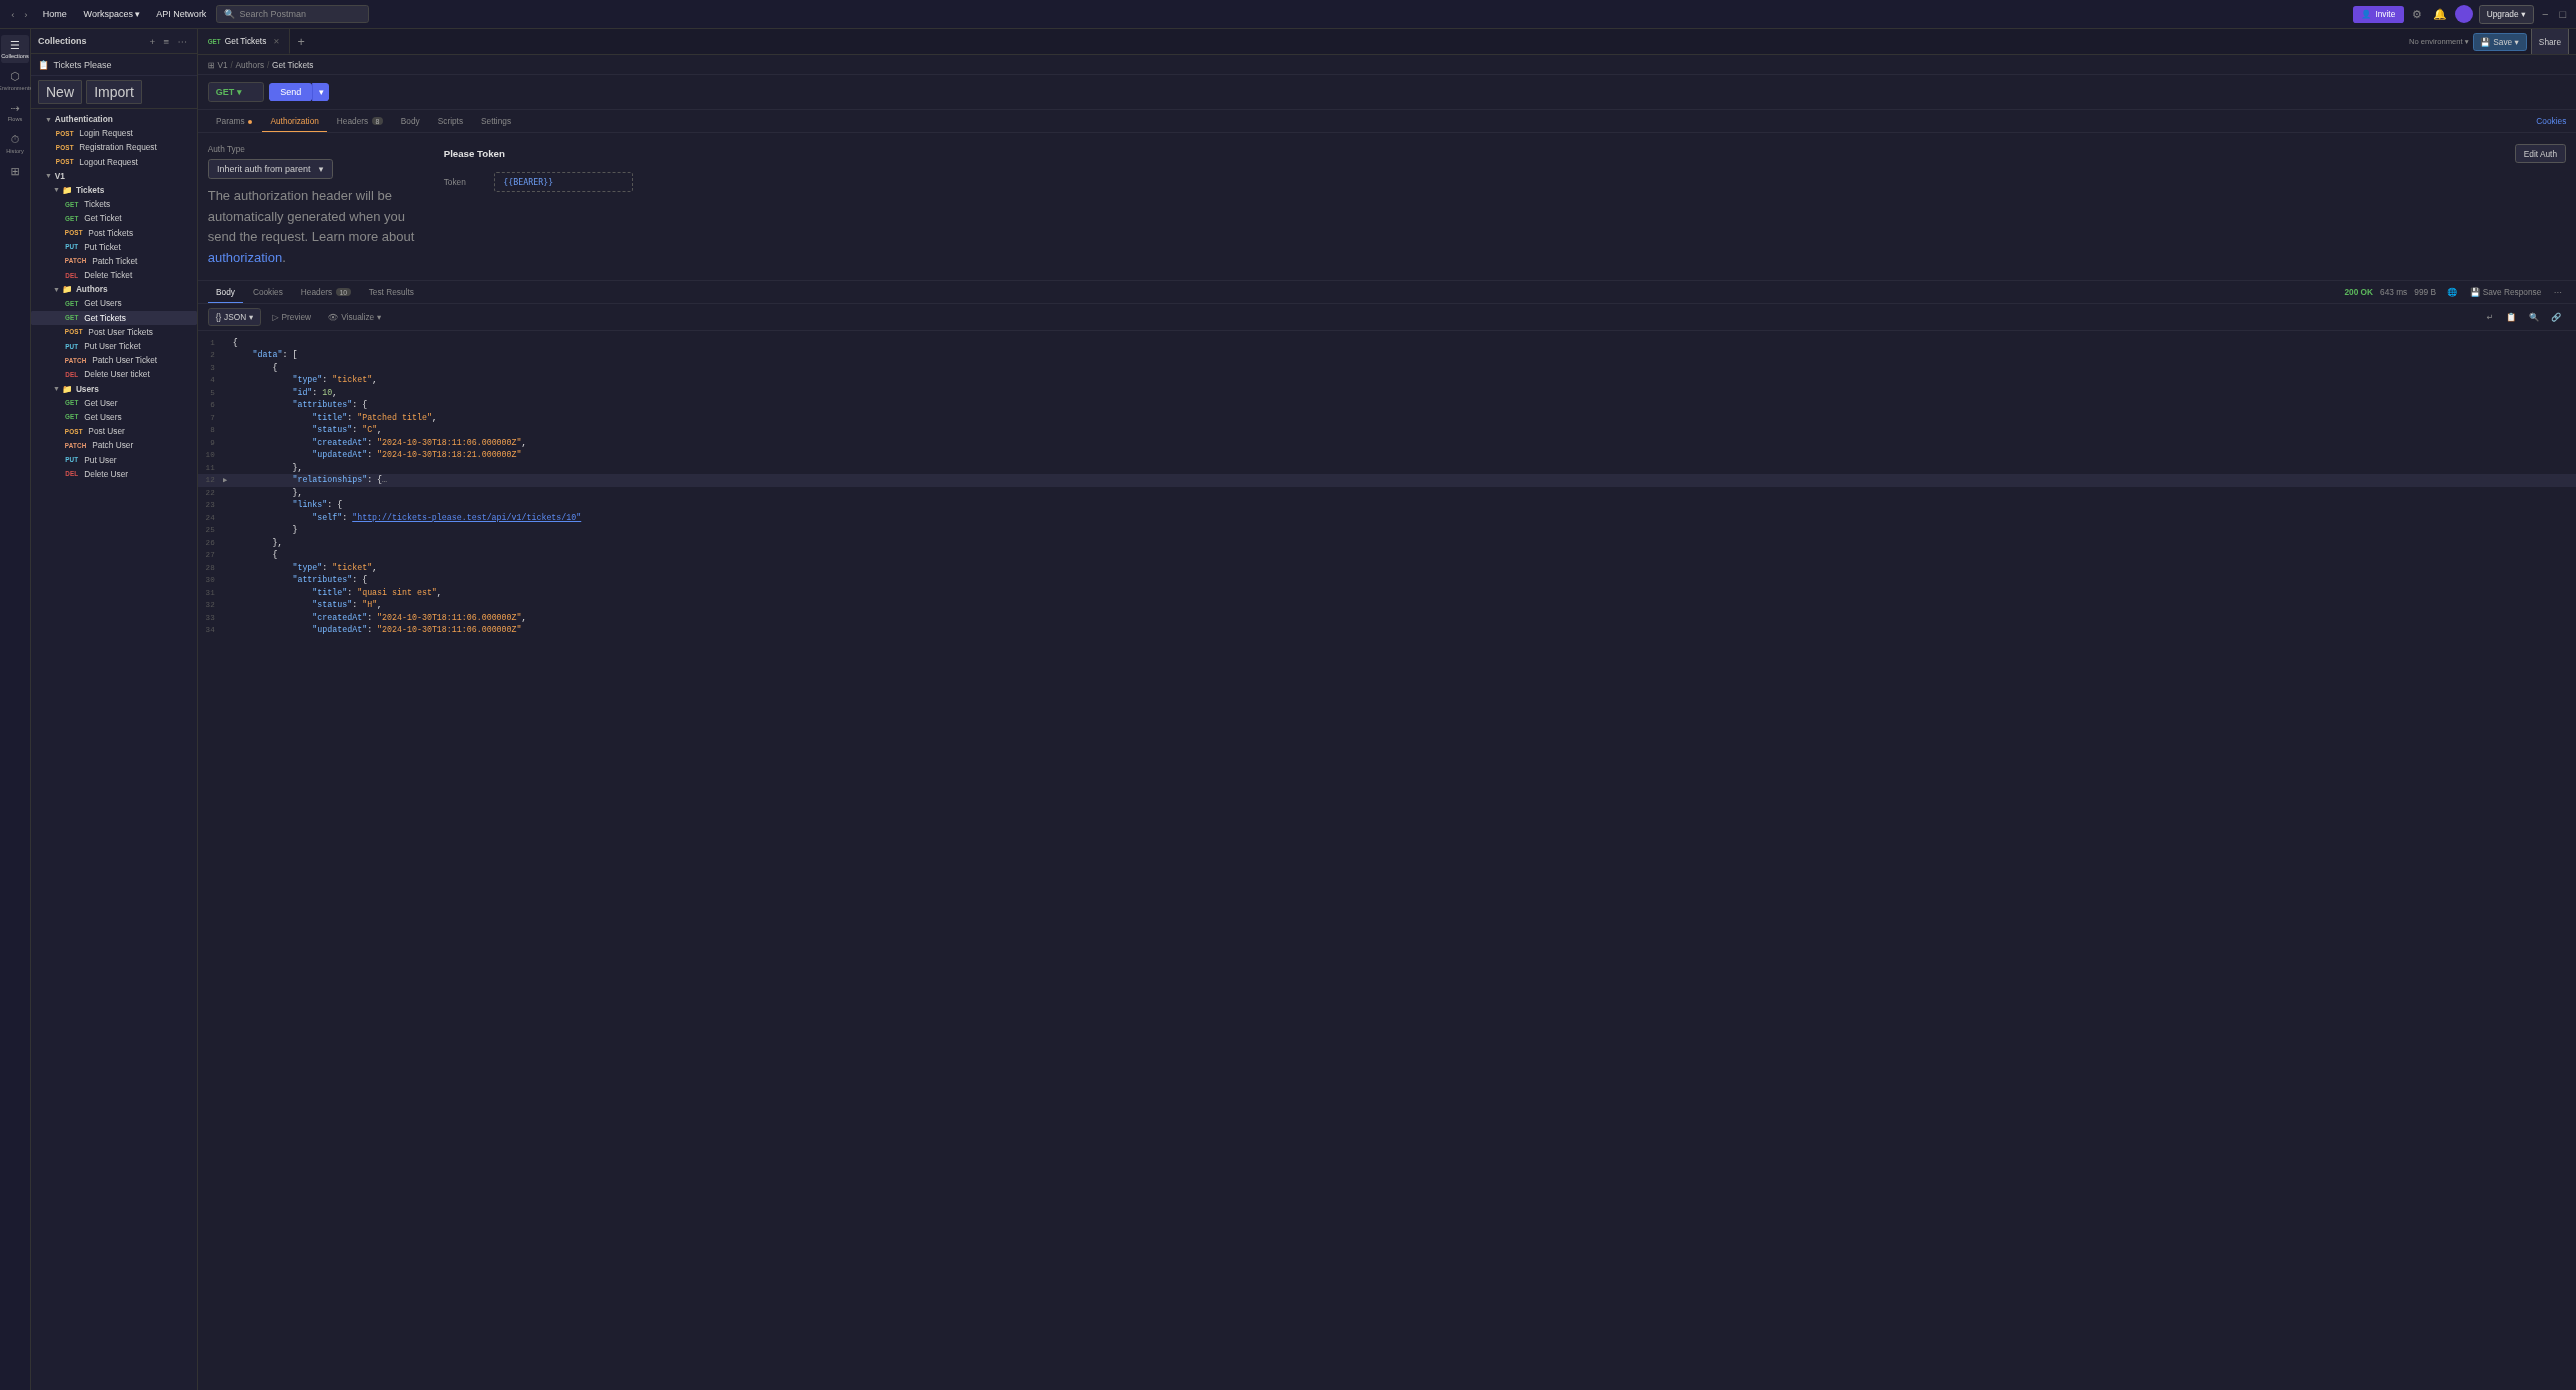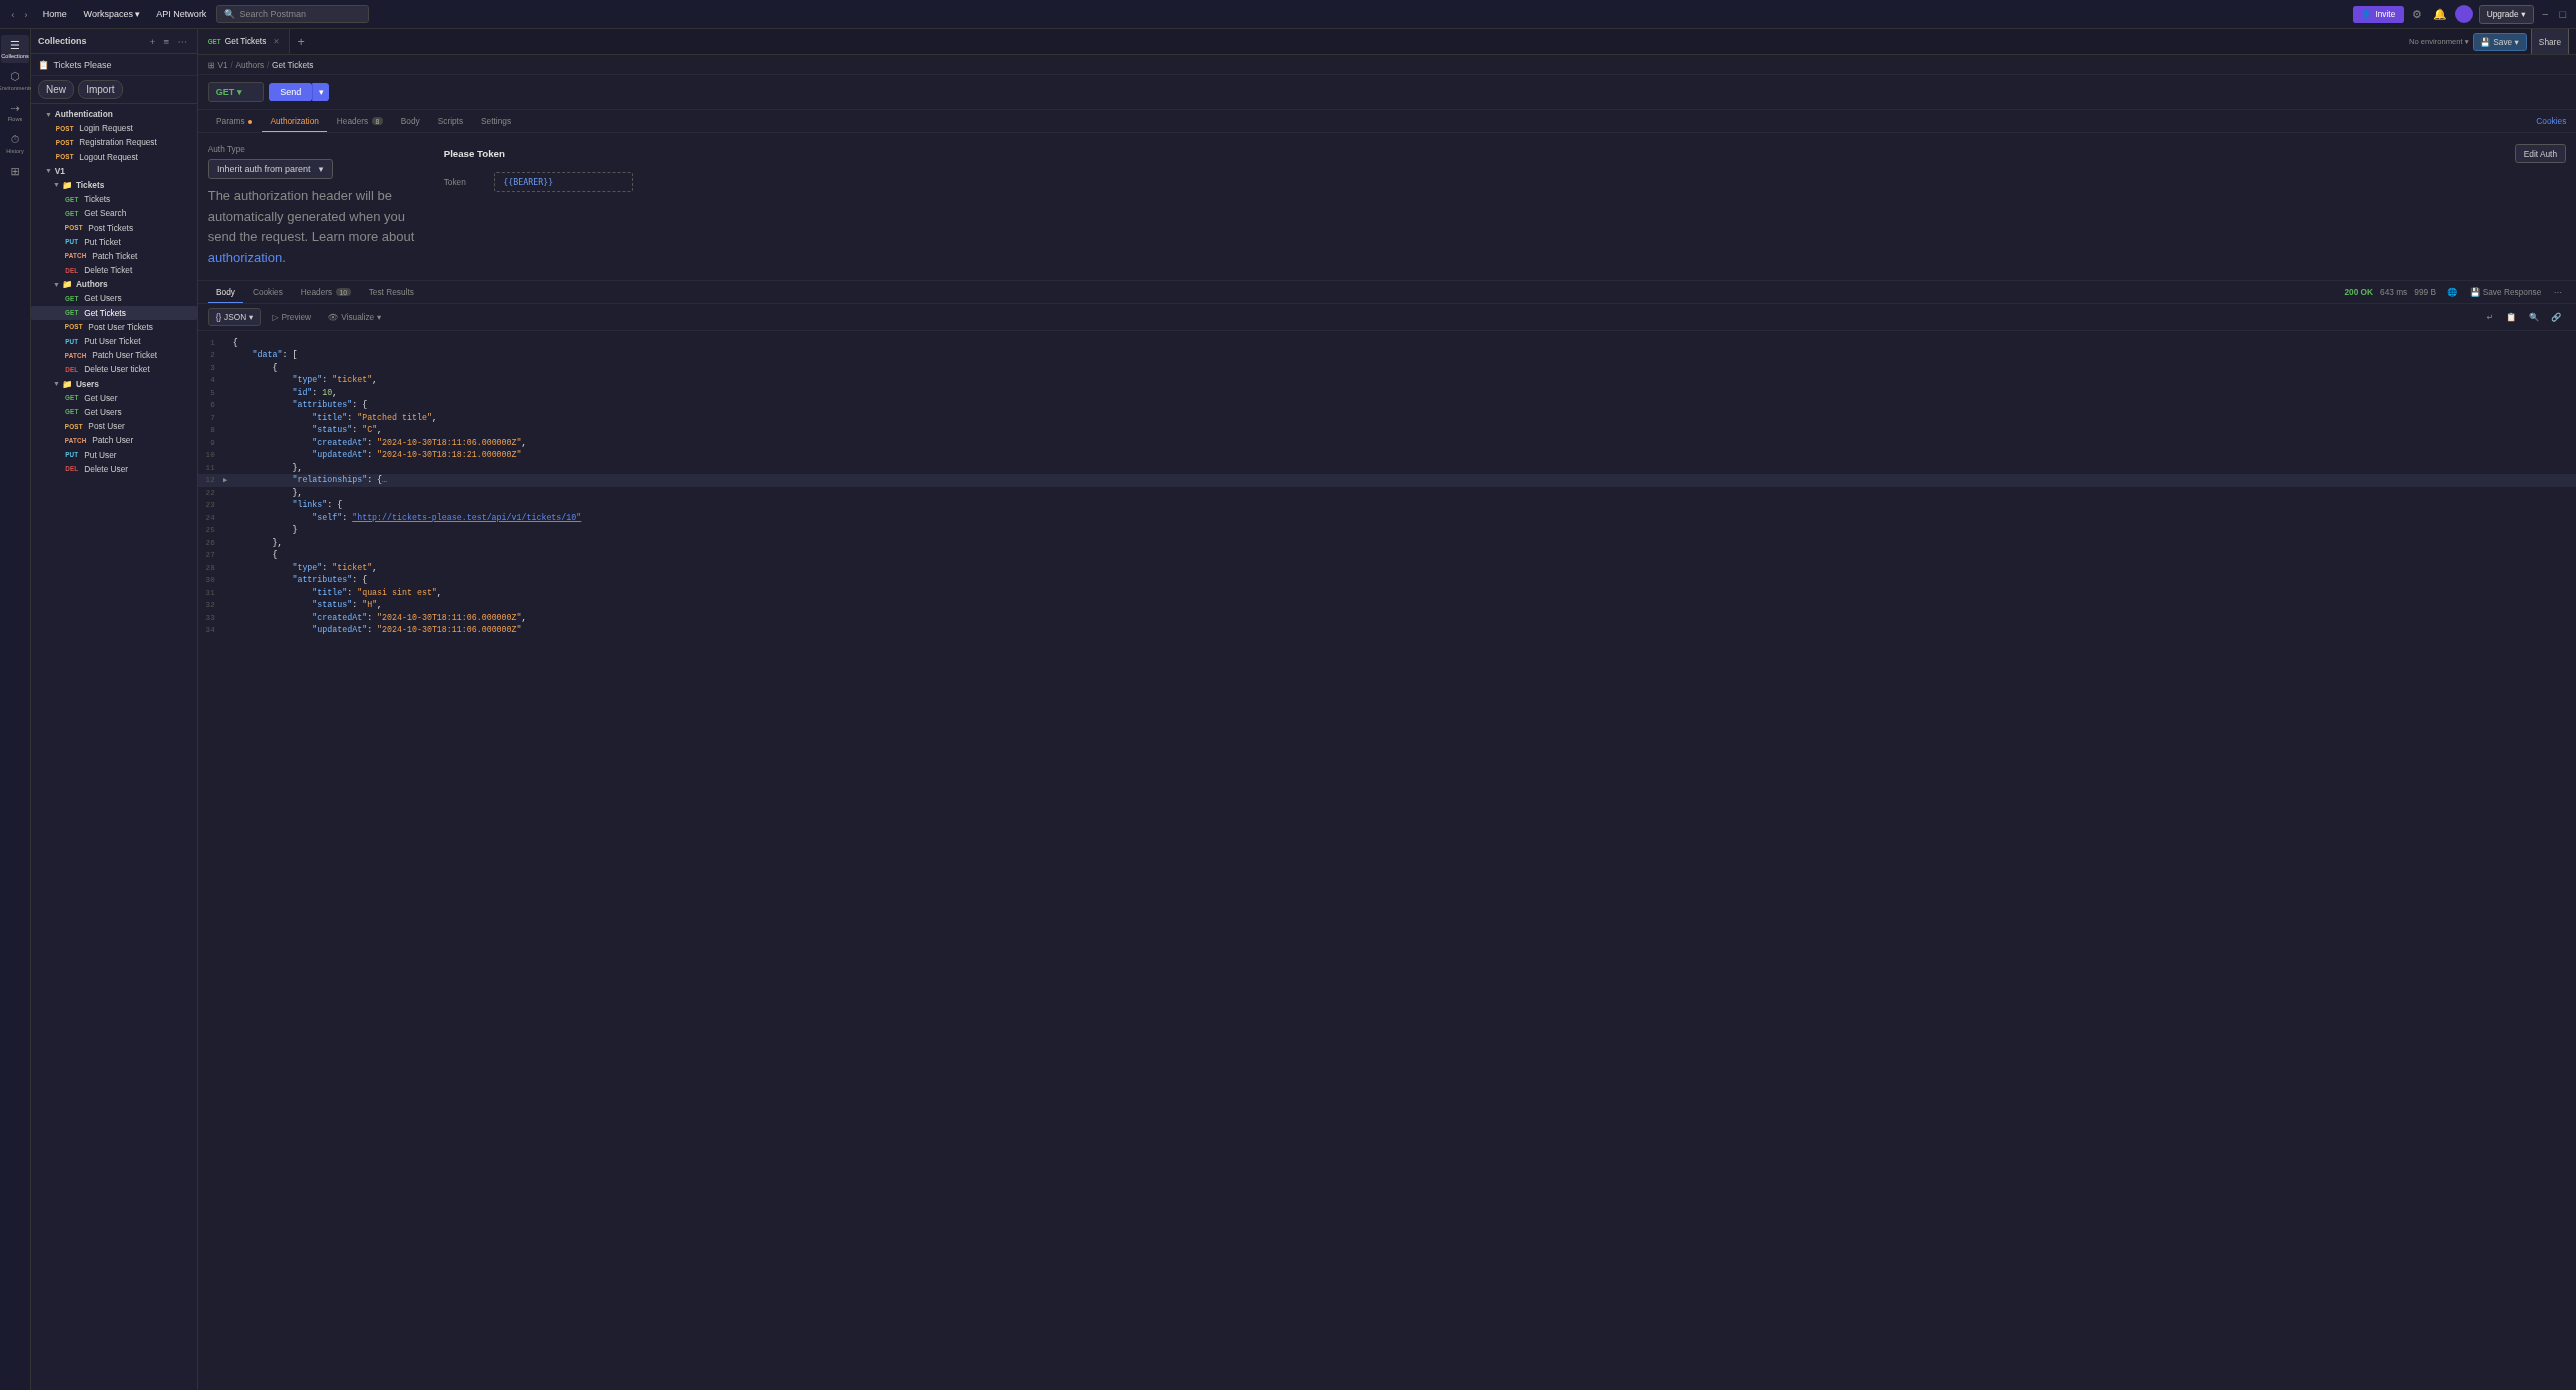--- a/index.html
+++ b/index.html
@@ -30,21 +30,21 @@
     .sidebar-icon-item .icon-sym { font-size: 11px; }
 
     
     .collections-panel { width: 167px; background: #1e1e30; border-right: 0.7px solid #333; display: flex; flex-direction: column; flex-shrink: 0; overflow: hidden; }
     .panel-header { display: flex; align-items: center; justify-content: space-between; padding: 4.2px 7px; border-bottom: 0.7px solid #333; height: 25px; flex-shrink: 0; }
     .panel-title { font-weight: 600; font-size: 9px; color: #ccc; }
     .panel-actions { display: flex; gap: 2.8px; }
     .panel-btn { background: none; border: none; color: #888; cursor: pointer; padding: 1.4px 2.8px; font-size: 9.7px; border-radius: 2.1px; }
     .app-name { padding: 5.6px 7px; color: #ccc; font-size: 9px; font-weight: 500; display: flex; align-items: center; gap: 4.2px; border-bottom: 0.7px solid #2a2a3e; }
     .panel-actions-row { display: flex; gap: 4.2px; padding: 4.2px 7px; border-bottom: 0.7px solid #333; }
-    .panel-action-btn { background: #2a2a3e; border: 0.7px solid #444; border-radius: 8px; color: #ccc; padding: 2.8px 7px; cursor: pointer; font-size: 10px; }
+    .panel-action-btn { background: #2a2a3e; border: 0.7px solid #444; border-radius: 1px; color: #ccc; padding: 2.8px 7px; cursor: pointer; font-size: 14px; }
 
     
     .tree { flex: 1; overflow-y: auto; padding: 2.8px 0; }
     .tree::-webkit-scrollbar { width: 2.8px; }
     .tree::-webkit-scrollbar-track { background: transparent; }
     .tree::-webkit-scrollbar-thumb { background: #444; border-radius: 1.4px; }
 
     .tree-section { }
     .tree-section-header { display: flex; align-items: center; padding: 2.8px 5.6px; cursor: pointer; color: #ccc; font-size: 8.3px; font-weight: 600; gap: 2.8px; }
     .chevron { font-size: 7px; color: #888; }
@@ -252,21 +252,21 @@
             <span class="chevron">▼</span>
             <span>📁</span>
             <span>Tickets</span>
           </div>
           <div class="tree-item level3">
             <span class="method-badge get-badge">GET</span>
             <span>Tickets</span>
           </div>
           <div class="tree-item level3">
             <span class="method-badge get-badge">GET</span>
-            <span>Get Search</span>
+            <span>Get Ticket</span>
           </div>
           <div class="tree-item level3">
             <span class="method-badge post-badge">POST</span>
             <span>Post Tickets</span>
           </div>
           <div class="tree-item level3">
             <span class="method-badge put-badge">PUT</span>
             <span>Put Ticket</span>
           </div>
           <div class="tree-item level3">

